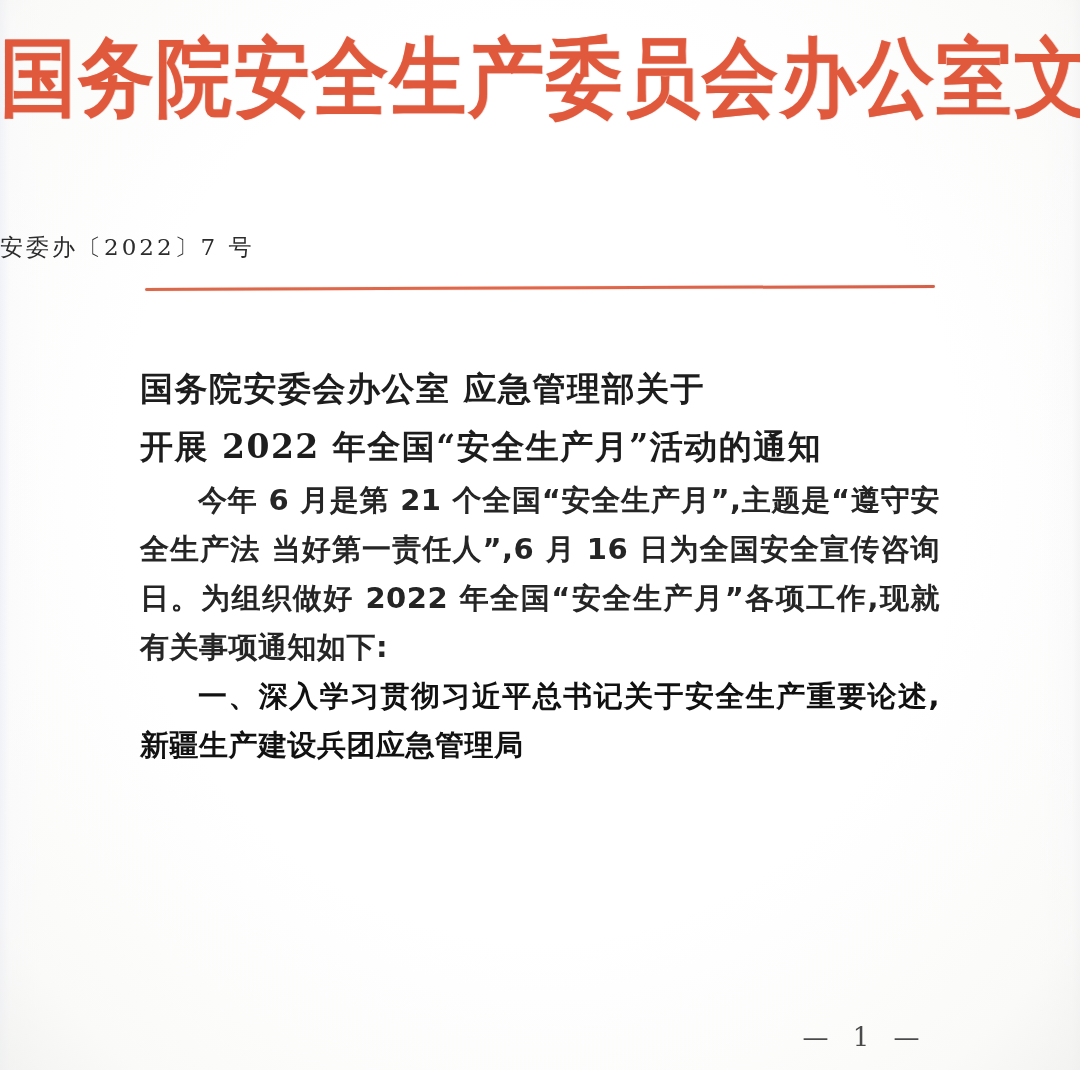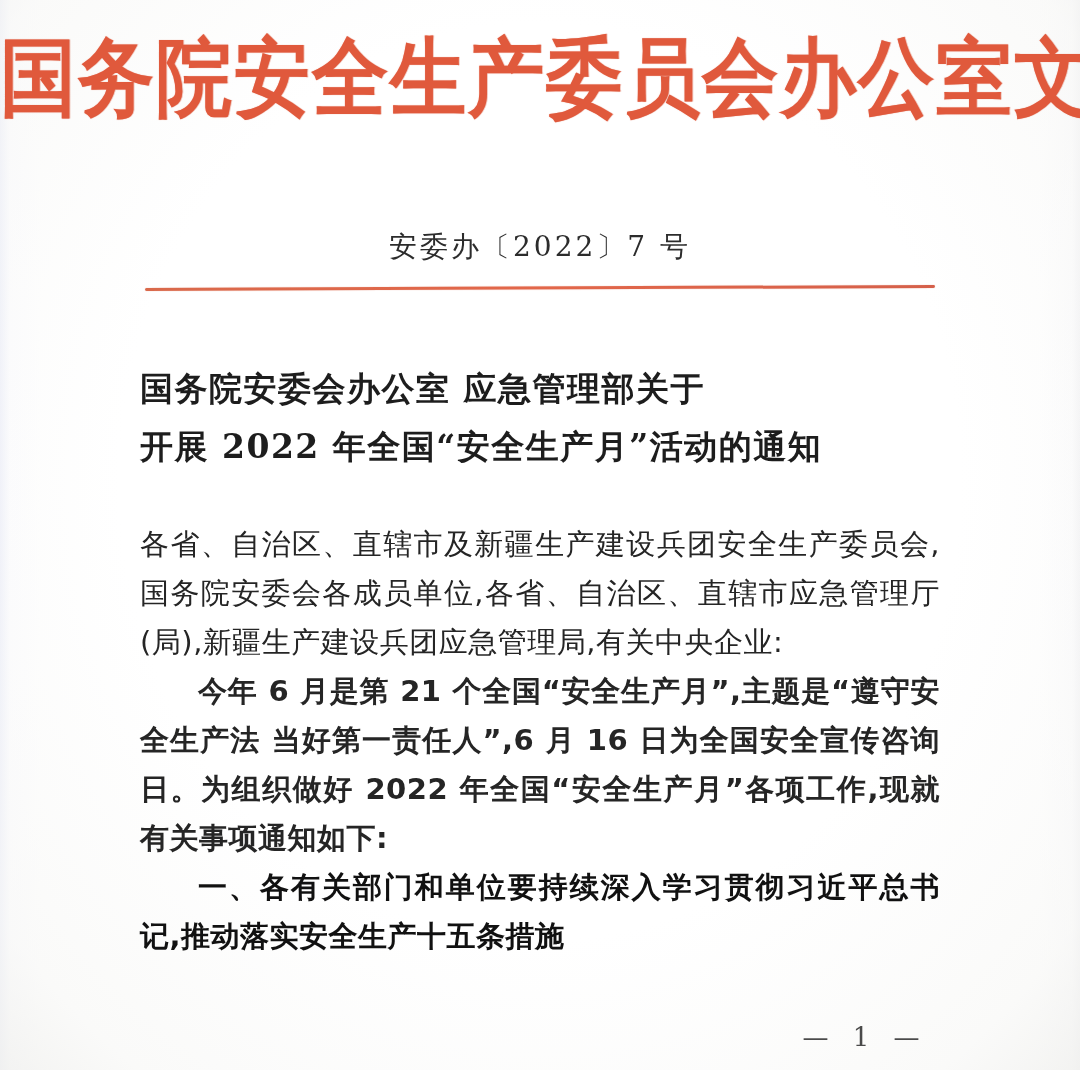--- a/index.html
+++ b/index.html
@@ -59,24 +59,23 @@
       0 0 1px rgba(224,89,60,0.55),
       1px 0 0 rgba(206,74,48,0.25);
   }
 
   
   .doc-number {
     position: absolute;
     left: 0;
     right: 0;
     top: 227px;
-    text-align: center;
     color: #2c2c2c;
     font-family: "DejaVu Serif", "Liberation Serif", serif;
-    font-size: 28px;
+    font-size: 23px;
     line-height: 40px;
     letter-spacing: 3px;
     white-space: nowrap;
   }
 
   
   .red-rule {
     position: absolute;
     left: 145px;
     top: 288px;
@@ -182,25 +181,24 @@
 
   <div class="red-rule"></div>
 
   <div class="body-area">
 
     <div class="doc-title">
       <span class="tline">国务院安委会办公室  应急管理部关于</span>
       <span class="tline">开展 2022 年全国“安全生产月”活动的通知</span>
     </div>
 
-    <p class="recipients">各省、自治区、直辖市及新疆生产建设兵团安全生产委员会,国务院安委会各成员单位,各省、自治区、直辖市应急管理厅(局),新疆生产建设兵团应急管理局,有关中央企业:</p>
 
     <p class="para">今年 6 月是第 21 个全国“安全生产月”,主题是“遵守安全生产法 当好第一责任人”,6 月 16 日为全国安全宣传咨询日。为组织做好 2022 年全国“安全生产月”各项工作,现就有关事项通知如下:</p>
 
-    <p class="section-heading">一、各有关部门和单位要持续深入学习贯彻习近平总书记,推动落实安全生产十五条措施</p>
+    <p class="section-heading">一、深入学习贯彻习近平总书记关于安全生产重要论述,新疆生产建设兵团应急管理局</p>
 
 
   </div>
 
   <div class="page-footer">
     <span class="footer-inner">— 1 —</span>
   </div>
 
 </div>
 

